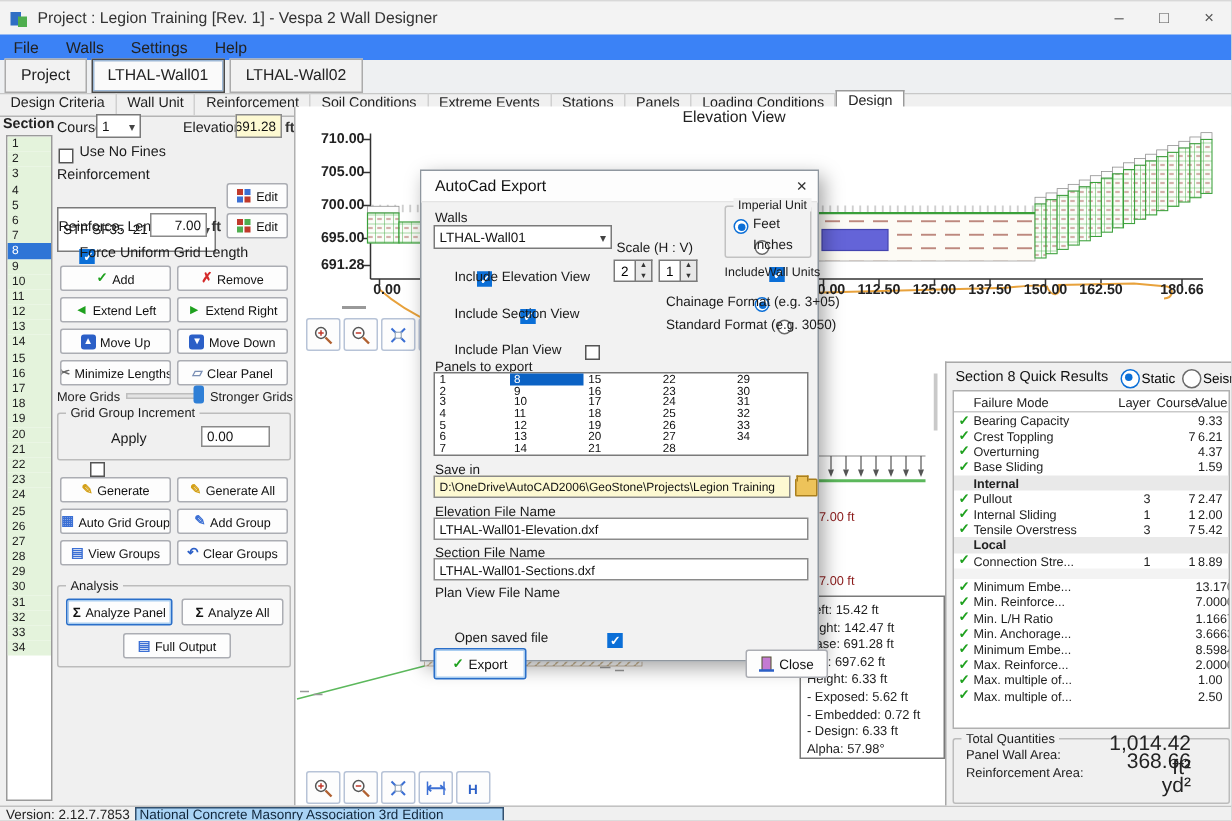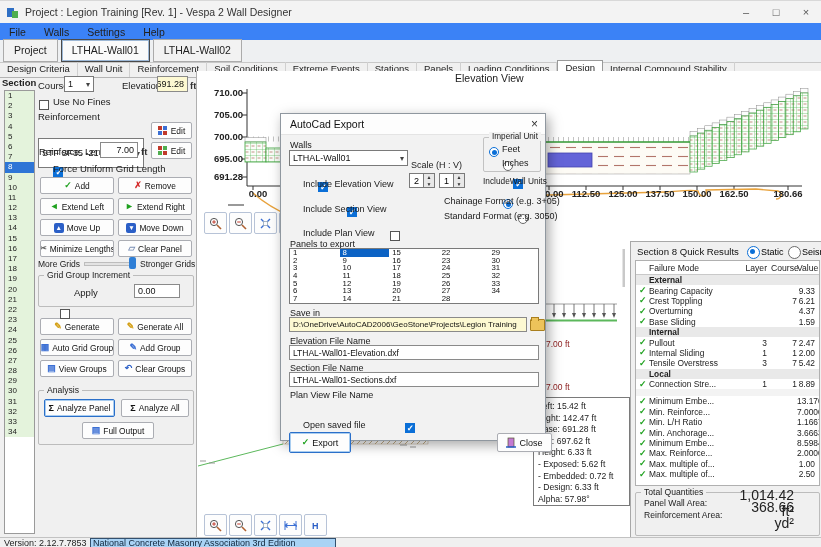--- a/index.html
+++ b/index.html
@@ -125,21 +125,20 @@
   <div id="tabrow2" class="abs">
       <div class="tab2">Design Criteria</div>
       <div class="tab2">Wall Unit</div>
       <div class="tab2">Reinforcement</div>
       <div class="tab2">Soil Conditions</div>
       <div class="tab2">Extreme Events</div>
       <div class="tab2">Stations</div>
       <div class="tab2">Panels</div>
       <div class="tab2">Loading Conditions</div>
       <div class="tab2 active">Design</div>
-      <div class="tab2">Internal Compound Stability</div>
     </div>
 
   
   <div id="section-header" class="abs">Section</div>
   <div id="section-list" class="abs">
       <div class="lrow">1</div>
       <div class="lrow">2</div>
       <div class="lrow">3</div>
       <div class="lrow">4</div>
       <div class="lrow">5</div>
@@ -556,27 +555,20 @@
     <span class="radio" style="position:absolute;left:157px;top:4px"></span>
     <div style="position:absolute;left:171px;top:5px;font-size:9px">Seismic</div>
     <div id="res-table">
         <div class="rrow head">
           <div></div>
           <div class="nm">Failure Mode</div>
           <div class="ly">Layer</div>
           <div class="co">Course</div>
           <div class="vl">Value</div>
         </div>
-        <div class="rrow group">
-          <div class="chk"></div>
-          <div class="nm">External</div>
-          <div class="ly"></div>
-          <div class="co"></div>
-          <div class="vl"></div>
-        </div>
         <div class="rrow">
           <div class="chk">✓</div>
           <div class="nm">Bearing Capacity</div>
           <div class="ly"></div>
           <div class="co"></div>
           <div class="vl">9.33</div>
         </div>
         <div class="rrow">
           <div class="chk">✓</div>
           <div class="nm">Crest Toppling</div>

